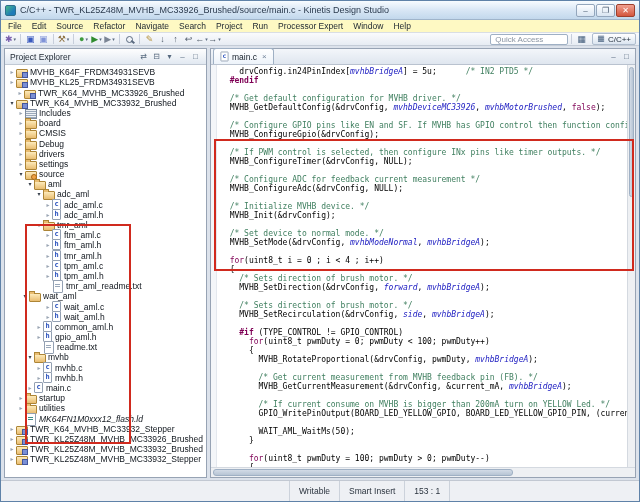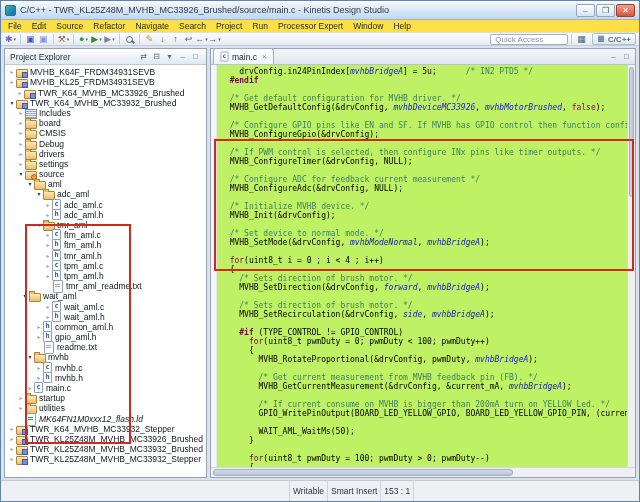--- a/index.html
+++ b/index.html
@@ -15,21 +15,21 @@
     background:linear-gradient(135deg,#49b98a,#1d7bb8 70%);border:1px solid #2e6f8e;}
   .title-text{font-size:9px;color:#2b3b4e;white-space:nowrap;overflow:hidden;}
   .win-btns{margin-left:auto;display:flex;gap:1px;flex:none;}
   .win-btn{width:19px;height:13px;font-size:8px;line-height:11px;text-align:center;
     border:1px solid #93a6bc;border-radius:2px;color:#44566c;
     background:linear-gradient(#fdfeff,#d9e5f2);}
   .win-btn.close{background:linear-gradient(#f0a090,#d4563d);border-color:#9e3f2c;color:#fff;}
 
   
   .menubar{height:13px;flex:none;display:flex;align-items:center;padding:4px 2px;
-    background:#fde047;border-bottom:1px solid #d9dee4;}
+    background:#fef9c3;border-bottom:1px solid #d9dee4;}
   .menu-item{font-size:8.5px;padding:0 5px;color:#1d2630;}
 
   
   .toolbar{height:13px;flex:none;display:flex;align-items:center;padding:0 3px;
     background:linear-gradient(#fafbfd,#e7ecf3);border-bottom:1px solid #c4ccd7;}
   .tbtn{height:12px;min-width:13px;display:flex;align-items:center;justify-content:center;border-radius:2px;}
   .glyph{font-size:9px;line-height:12px;}
   .caret{font-size:5px;color:#5b6b80;margin-left:1px;}
   .tsep{width:1px;height:10px;background:#c7cedb;margin:0 3px;flex:none;}
   .search-glass{width:7px;height:7px;border:1.5px solid #5b6b80;border-radius:50%;position:relative;display:inline-block;}
@@ -37,21 +37,21 @@
     right:-3px;bottom:-1px;transform:rotate(40deg);}
   .quick-access{margin-left:auto;width:78px;height:11px;border:1px solid #9fb0c4;background:#fff;
     border-radius:2px;font-size:8px;color:#8a95a3;line-height:10px;padding:0 4px;flex:none;}
   .persp{display:flex;align-items:center;gap:3px;margin-left:4px;padding:0 4px;height:12px;flex:none;
     border:1px solid #aebccd;border-radius:2px;background:linear-gradient(#ffffff,#dbe5f0);}
   .persp .glyph{font-size:8px;color:#46607e;}
   .persp-label{font-size:8px;color:#24303e;}
 
   
   .workbench{flex:1;position:relative;background:#dce2eb;}
-  .view{position:absolute;top:2px;bottom:2px;border:1px solid #97a3b4;background:#bef264;
+  .view{position:absolute;top:2px;bottom:2px;border:1px solid #97a3b4;background:#ffffff;
     display:flex;flex-direction:column;}
   .explorer{left:3px;width:203px;}
   .editor{left:209px;right:3px;}
   .view-header{height:16px;flex:none;display:flex;align-items:center;padding:0 5px;
     background:linear-gradient(#fefefe,#e1e8f1);border-bottom:1px solid #c1c9d4;}
   .view-title{font-size:8.5px;color:#1c2530;white-space:nowrap;}
   .vh-icons{margin-left:auto;display:flex;gap:2px;}
   .vh-icon{font-size:8px;color:#56687e;width:11px;text-align:center;line-height:14px;}
 
   
@@ -101,21 +101,21 @@
   .vscroll{width:8px;flex:none;position:relative;background:#eef0f3;border-left:1px solid #d4d9e0;}
   .vthumb{position:absolute;left:1px;right:1px;top:2px;height:130px;border:1px solid #9fb0c4;
     border-radius:3px;background:linear-gradient(90deg,#d2dbe6,#b7c4d4);}
   .hscroll{height:10px;flex:none;position:relative;background:#eef0f3;border-top:1px solid #d4d9e0;}
   .hthumb{position:absolute;top:1px;bottom:1px;left:2px;width:300px;border:1px solid #9fb0c4;
     border-radius:3px;background:linear-gradient(#d2dbe6,#b7c4d4);}
 
   
   .statusbar{height:21px;flex:none;display:flex;align-items:stretch;background:#eef0f4;
     border-top:1px solid #c2c8d2;font-size:8.5px;color:#2a333e;}
-  .sb-cell{display:flex;align-items:center;padding:0 3px;border-left:1px solid #ccd2db;}
+  .sb-cell{display:flex;align-items:center;padding:0 9px;border-left:1px solid #ccd2db;}
   .sb-fill{width:288px;border-left:none;}
   .sb-end{flex:1;}
 
   
   .red-box{position:absolute;border:2px solid #d02a1e;z-index:9;pointer-events:none;}
   #box-tree{left:24px;top:178px;width:106px;height:220px;}
   #box-code{left:213px;top:93px;width:420px;height:132px;}
 </style>
 </head>
 <body>

